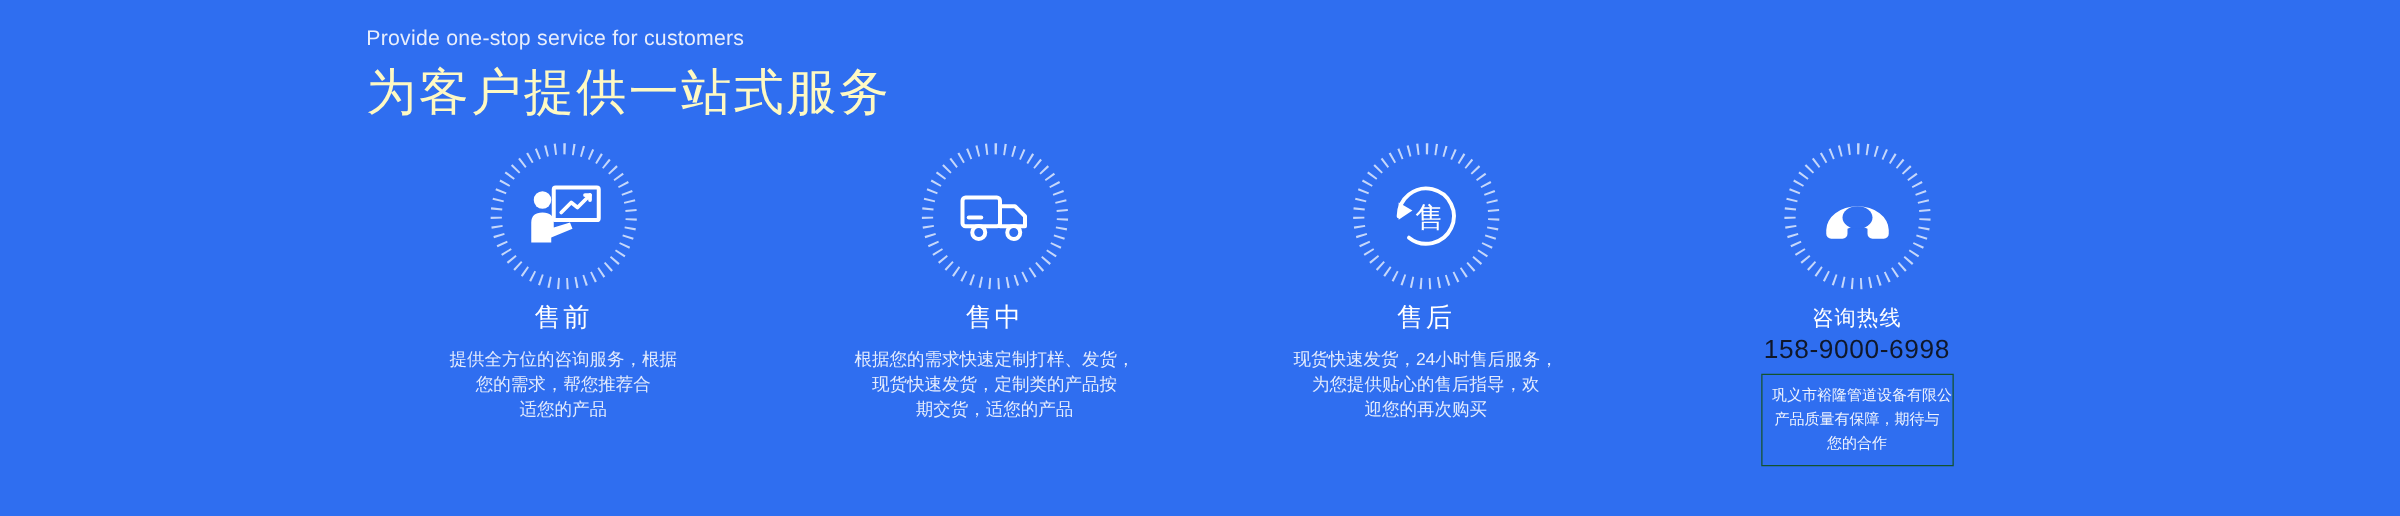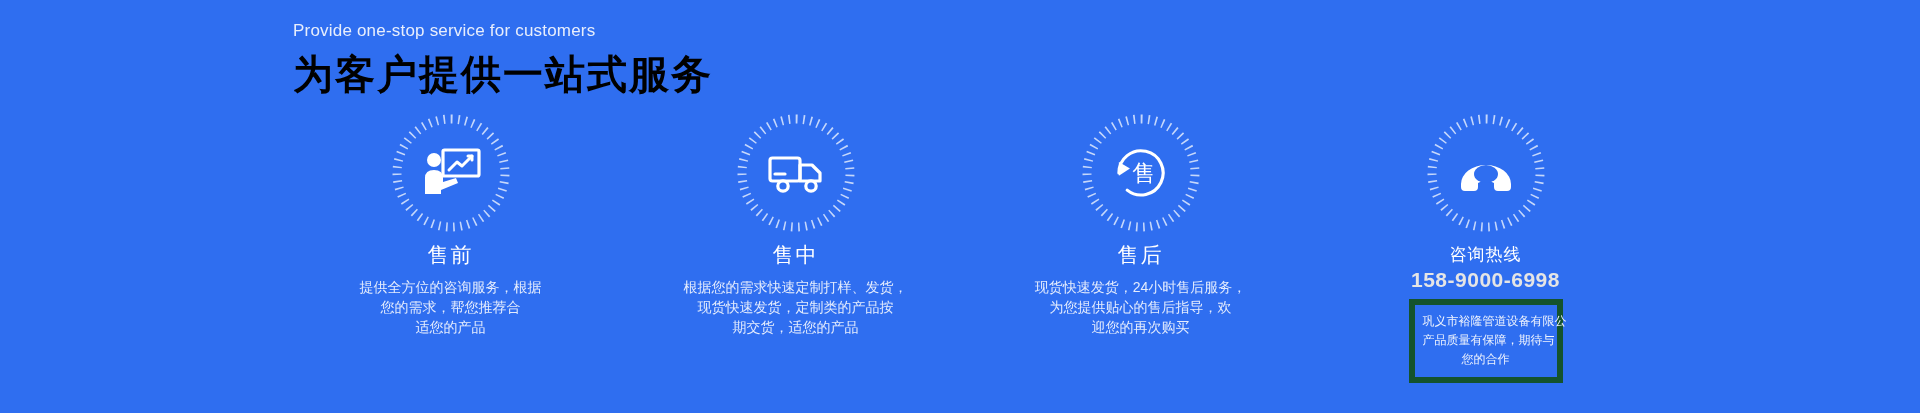--- a/index.html
+++ b/index.html
@@ -27,24 +27,24 @@
   }
   .eyebrow {
     color: #e8eefc;
     font-size: 17px;
     letter-spacing: 0.2px;
     line-height: 22px;
     font-weight: 400;
     white-space: nowrap;
   }
   .main-title {
-    color: #000000;
+    color: #fef9c3;
     font-size: 40px;
     line-height: 52px;
-    font-weight: 700;
+    font-weight: 400;
     letter-spacing: 2px;
     white-space: nowrap;
     margin-top: 6px;
   }
   .columns {
     position: absolute;
     left: 278px;
     top: 112px;
     width: 1380px;
     display: flex;
@@ -103,31 +103,31 @@
   }
   .hotline-title {
     color: #ffffff;
     font-size: 17px;
     line-height: 22px;
     margin-top: 10px;
     letter-spacing: 1px;
     white-space: nowrap;
   }
   .hotline-number {
-    color: #e5e5e5;
+    color: #0f172a;
     font-size: 21px;
     line-height: 26px;
-    font-weight: bold;
+    font-weight: normal;
     letter-spacing: 0.5px;
     margin-top: 1px;
     white-space: nowrap;
   }
   .hotline-box {
     margin-top: 6px;
-    border: 6px solid #14532d;
+    border: 1px solid #14532d;
     width: 154px;
     padding: 7px 8px 8px 8px;
     box-sizing: border-box;
     color: #eef3fe;
     font-size: 12px;
     line-height: 19px;
     text-align: center;
   }
   .hotline-box div {
     white-space: nowrap;

